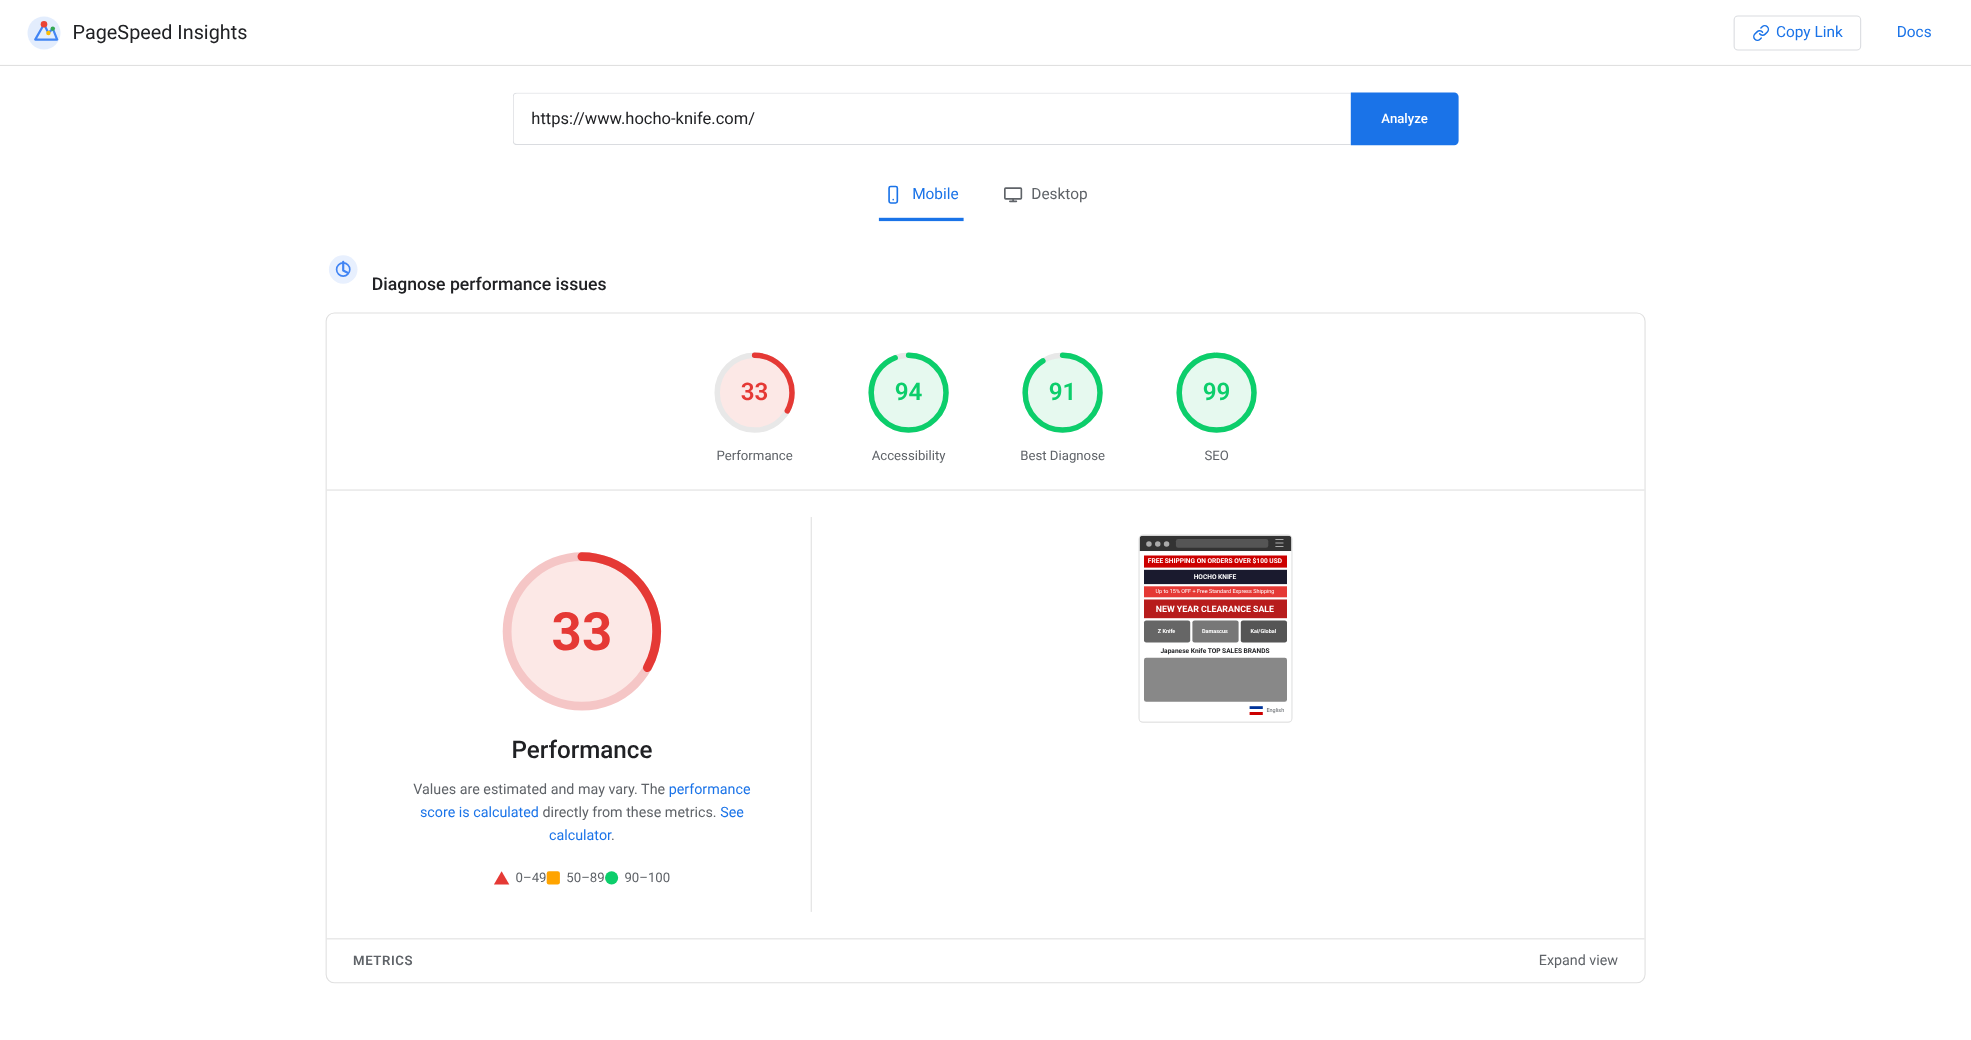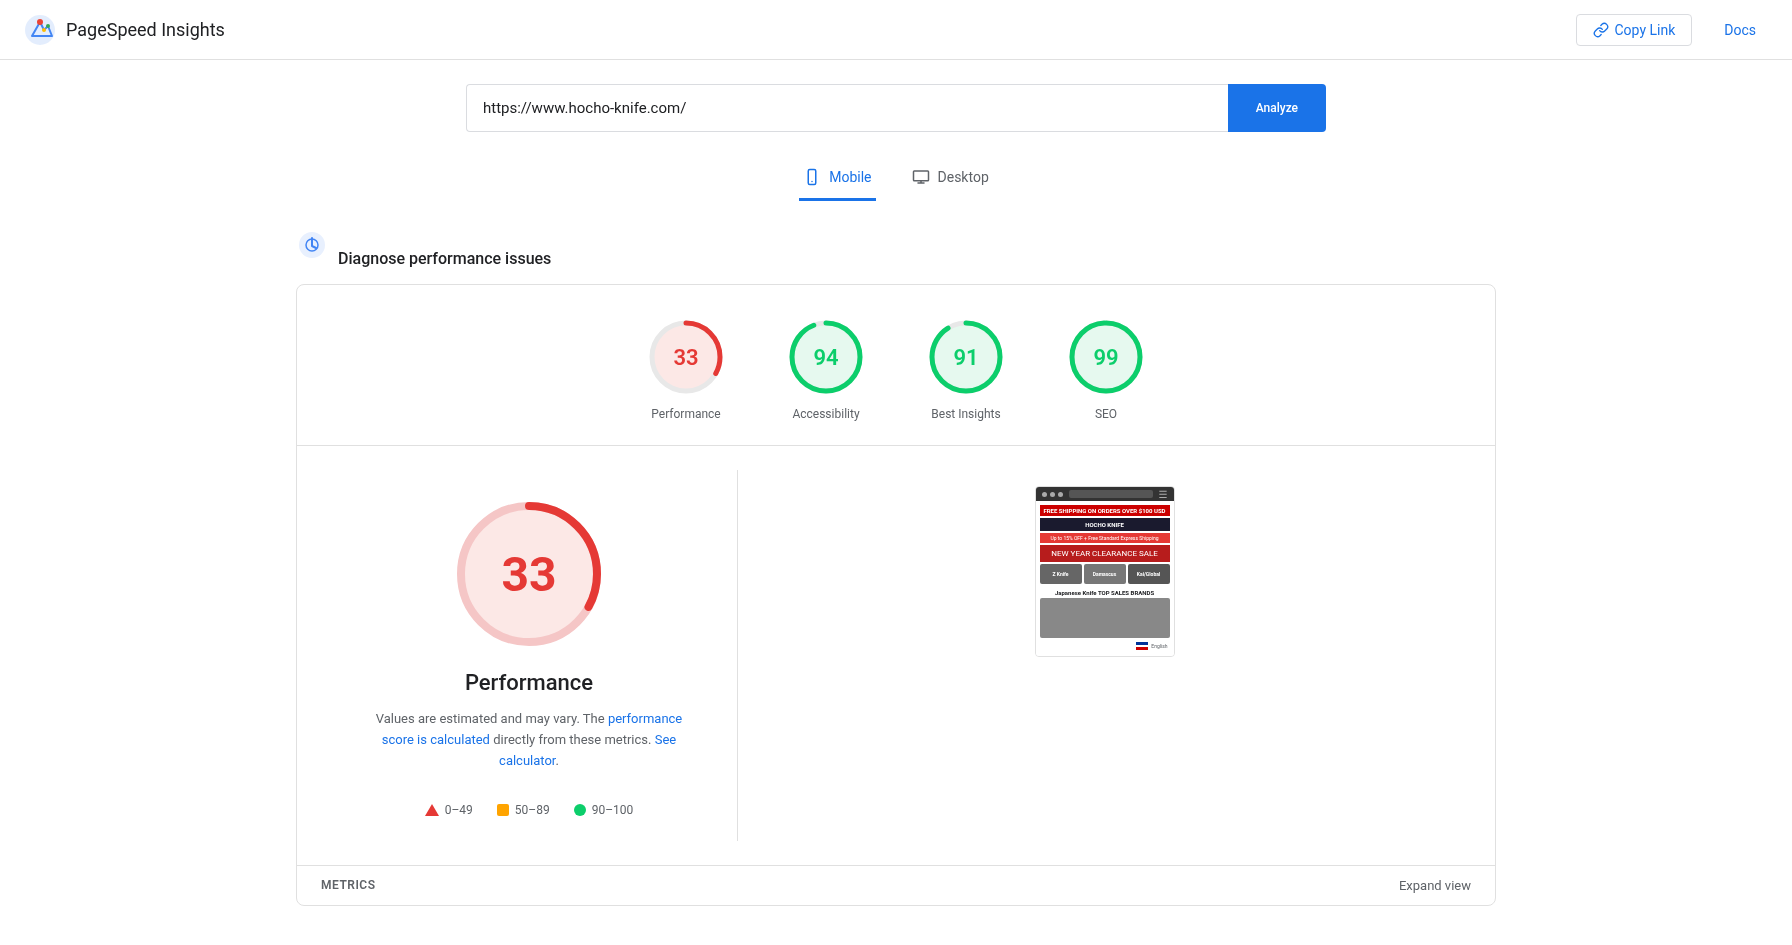--- a/index.html
+++ b/index.html
@@ -254,23 +254,22 @@
       margin-bottom: 20px;
     }
     .perf-desc a {
       color: #1a73e8;
       text-decoration: none;
     }
 
     
     .legend-row {
       display: flex;
-      gap: 24px;
-      align-items: center;
-      margin-top: 12px;
+      align-items: center;
+      margin-top: 0;
     }
     .legend-item {
       display: flex;
       align-items: center;
       gap: 6px;
       font-size: 12px;
       color: #5f6368;
     }
     .legend-icon-triangle {
       width: 0;
@@ -372,21 +371,21 @@
       color: #fff;
       font-size: 5px;
       padding: 2px;
       margin-bottom: 2px;
       text-align: center;
     }
     .screenshot-sale {
       background: #b71c1c;
       color: #fff;
       font-size: 8px;
-      font-weight: normal;
+      font-weight: bold;
       text-align: center;
       padding: 4px;
       margin-bottom: 2px;
     }
     .screenshot-cats {
       display: grid;
       grid-template-columns: 1fr 1fr 1fr;
       gap: 2px;
       margin-bottom: 3px;
     }
@@ -553,21 +552,21 @@
 
     <div class="score-item">
       <div class="score-circle-wrap">
         <svg width="80" height="80" viewBox="0 0 80 80">
           <circle cx="40" cy="40" r="34" fill="#e6f9ef" stroke="none"></circle>
           <circle cx="40" cy="40" r="34" fill="none" stroke="#e8e8e8" stroke-width="5"></circle>
           <circle cx="40" cy="40" r="34" fill="none" stroke="#0cce6b" stroke-width="5" stroke-dasharray="213.6" stroke-dashoffset="19.2" stroke-linecap="round"></circle>
         </svg>
         <span class="score-number score-green">91</span>
       </div>
-      <span class="score-label">Best Insights</span>
+      <span class="score-label">Best Diagnose</span>
     </div>
 
     <div class="score-item">
       <div class="score-circle-wrap">
         <svg width="80" height="80" viewBox="0 0 80 80">
           <circle cx="40" cy="40" r="34" fill="#e6f9ef" stroke="none"></circle>
           <circle cx="40" cy="40" r="34" fill="none" stroke="#e8e8e8" stroke-width="5"></circle>
           <circle cx="40" cy="40" r="34" fill="none" stroke="#0cce6b" stroke-width="5" stroke-dasharray="213.6" stroke-dashoffset="2.1" stroke-linecap="round"></circle>
         </svg>
         <span class="score-number score-green">99</span>

